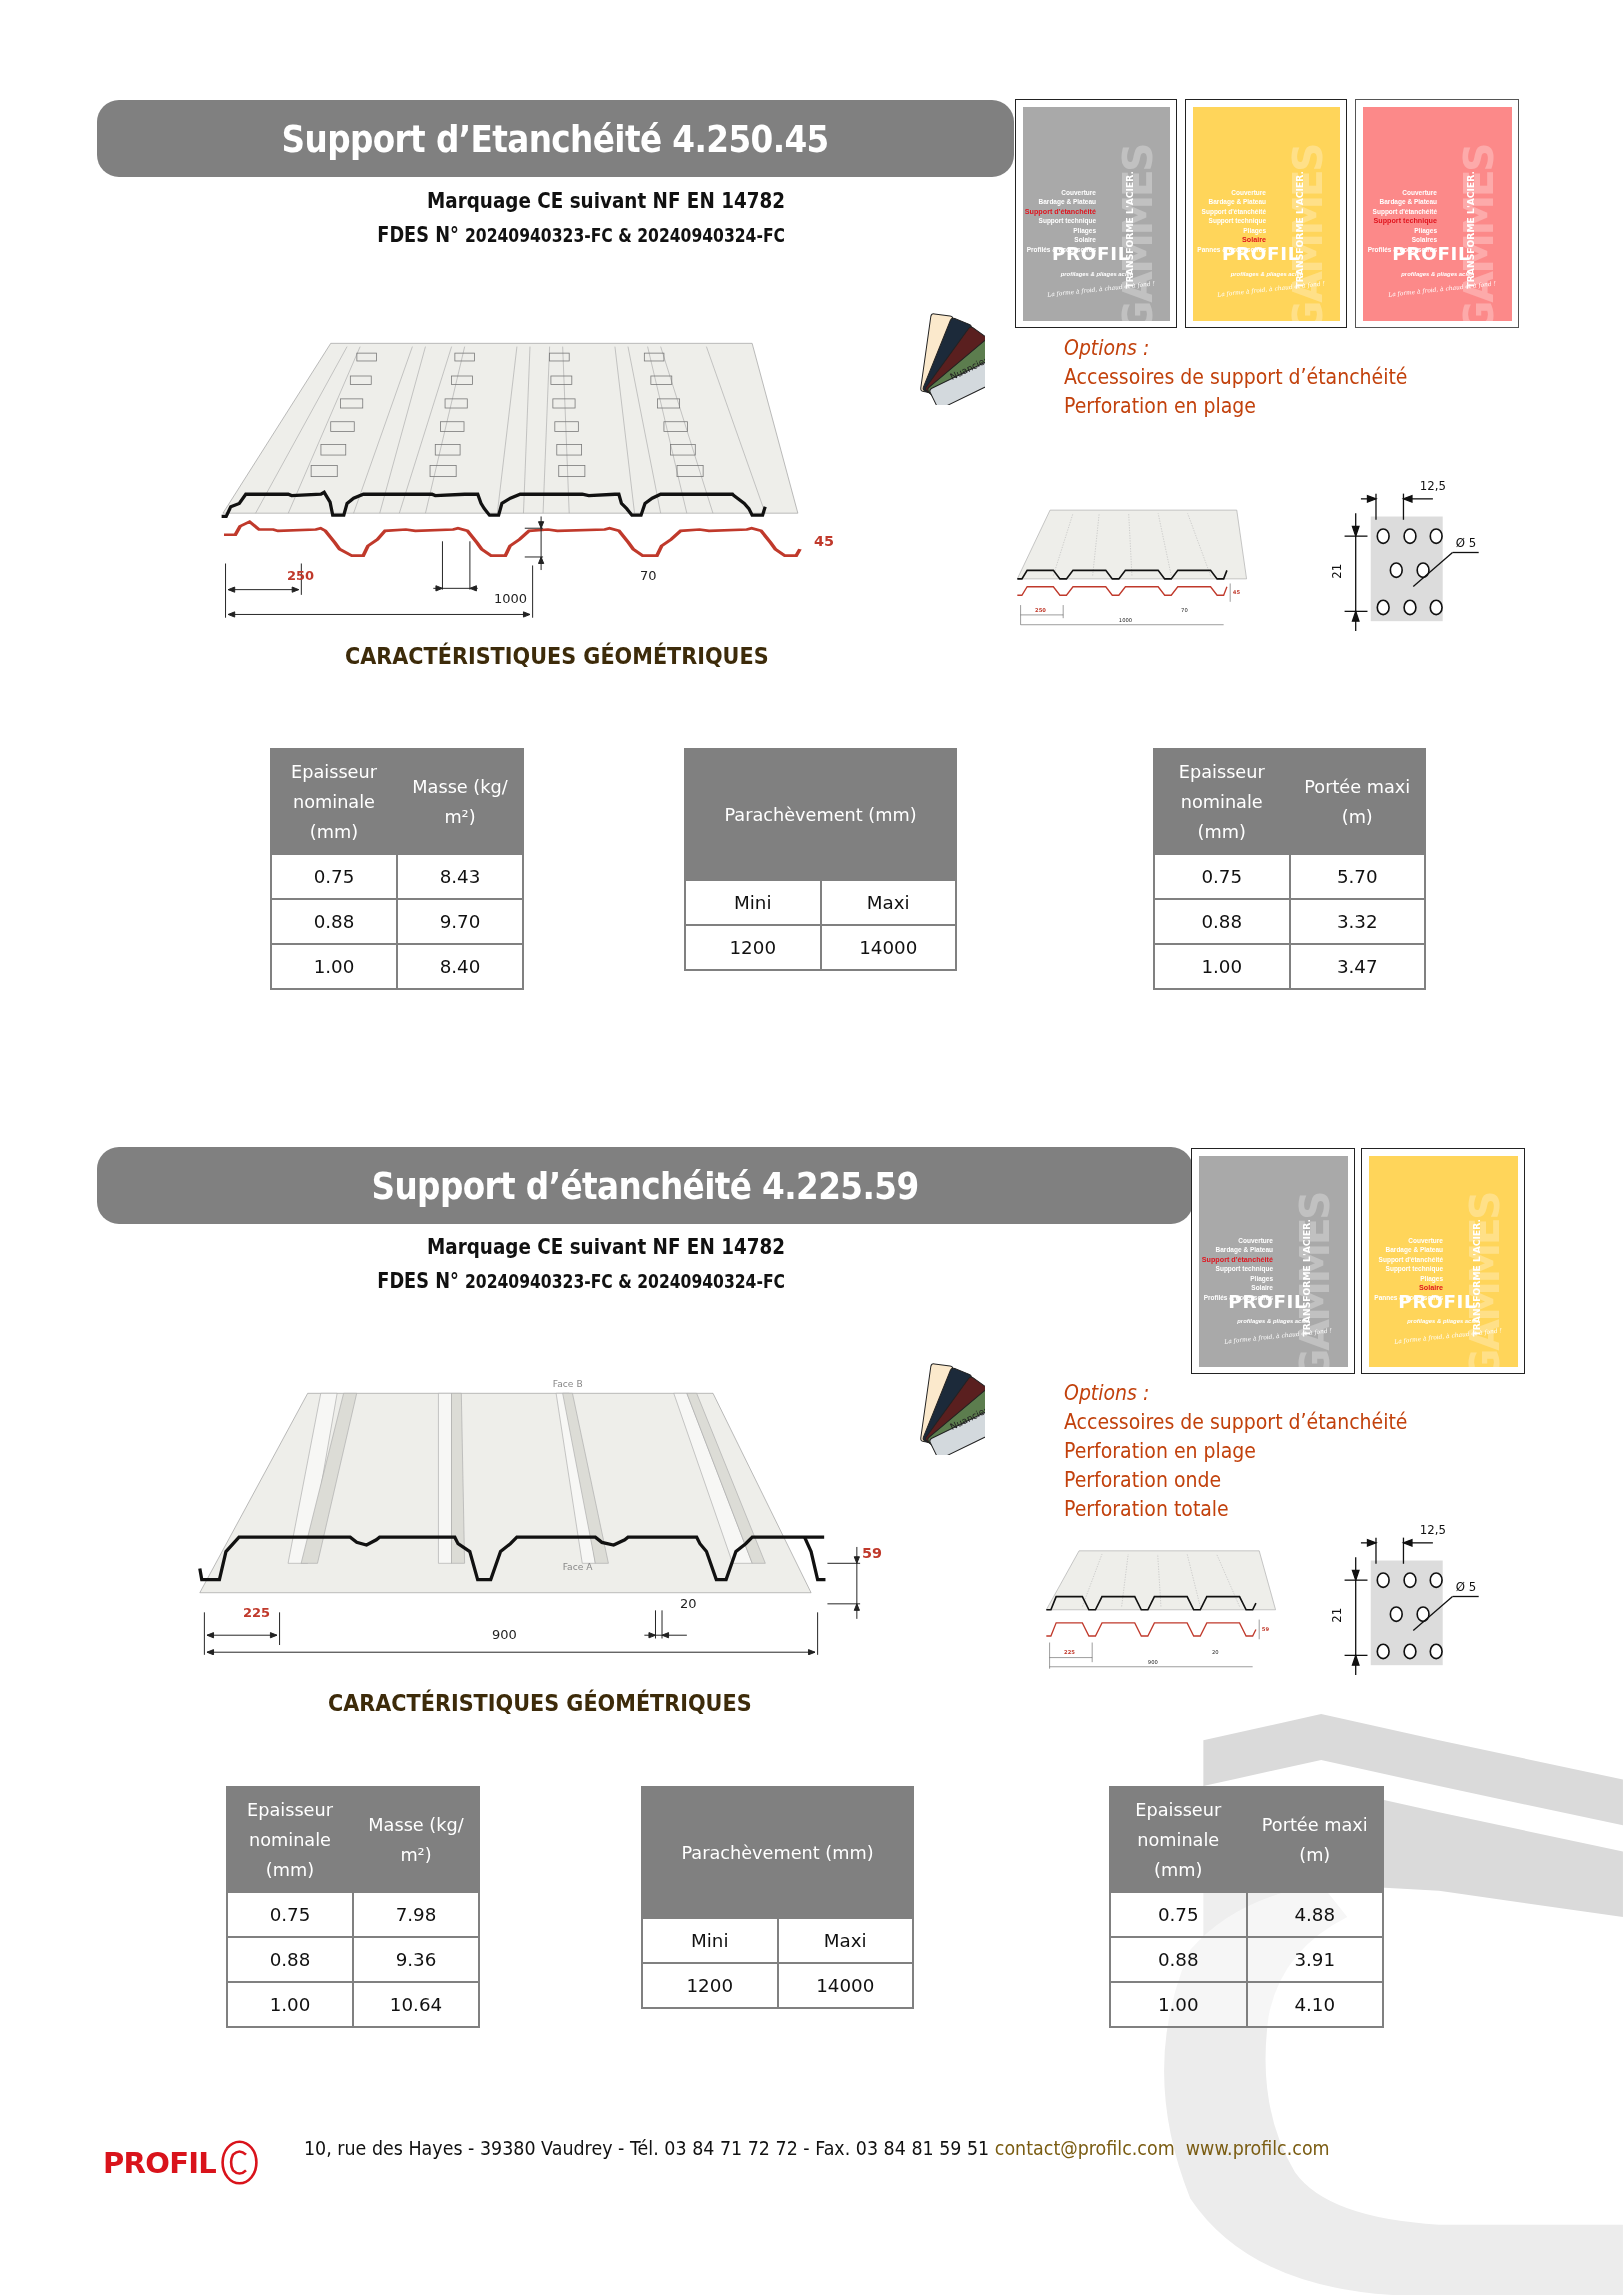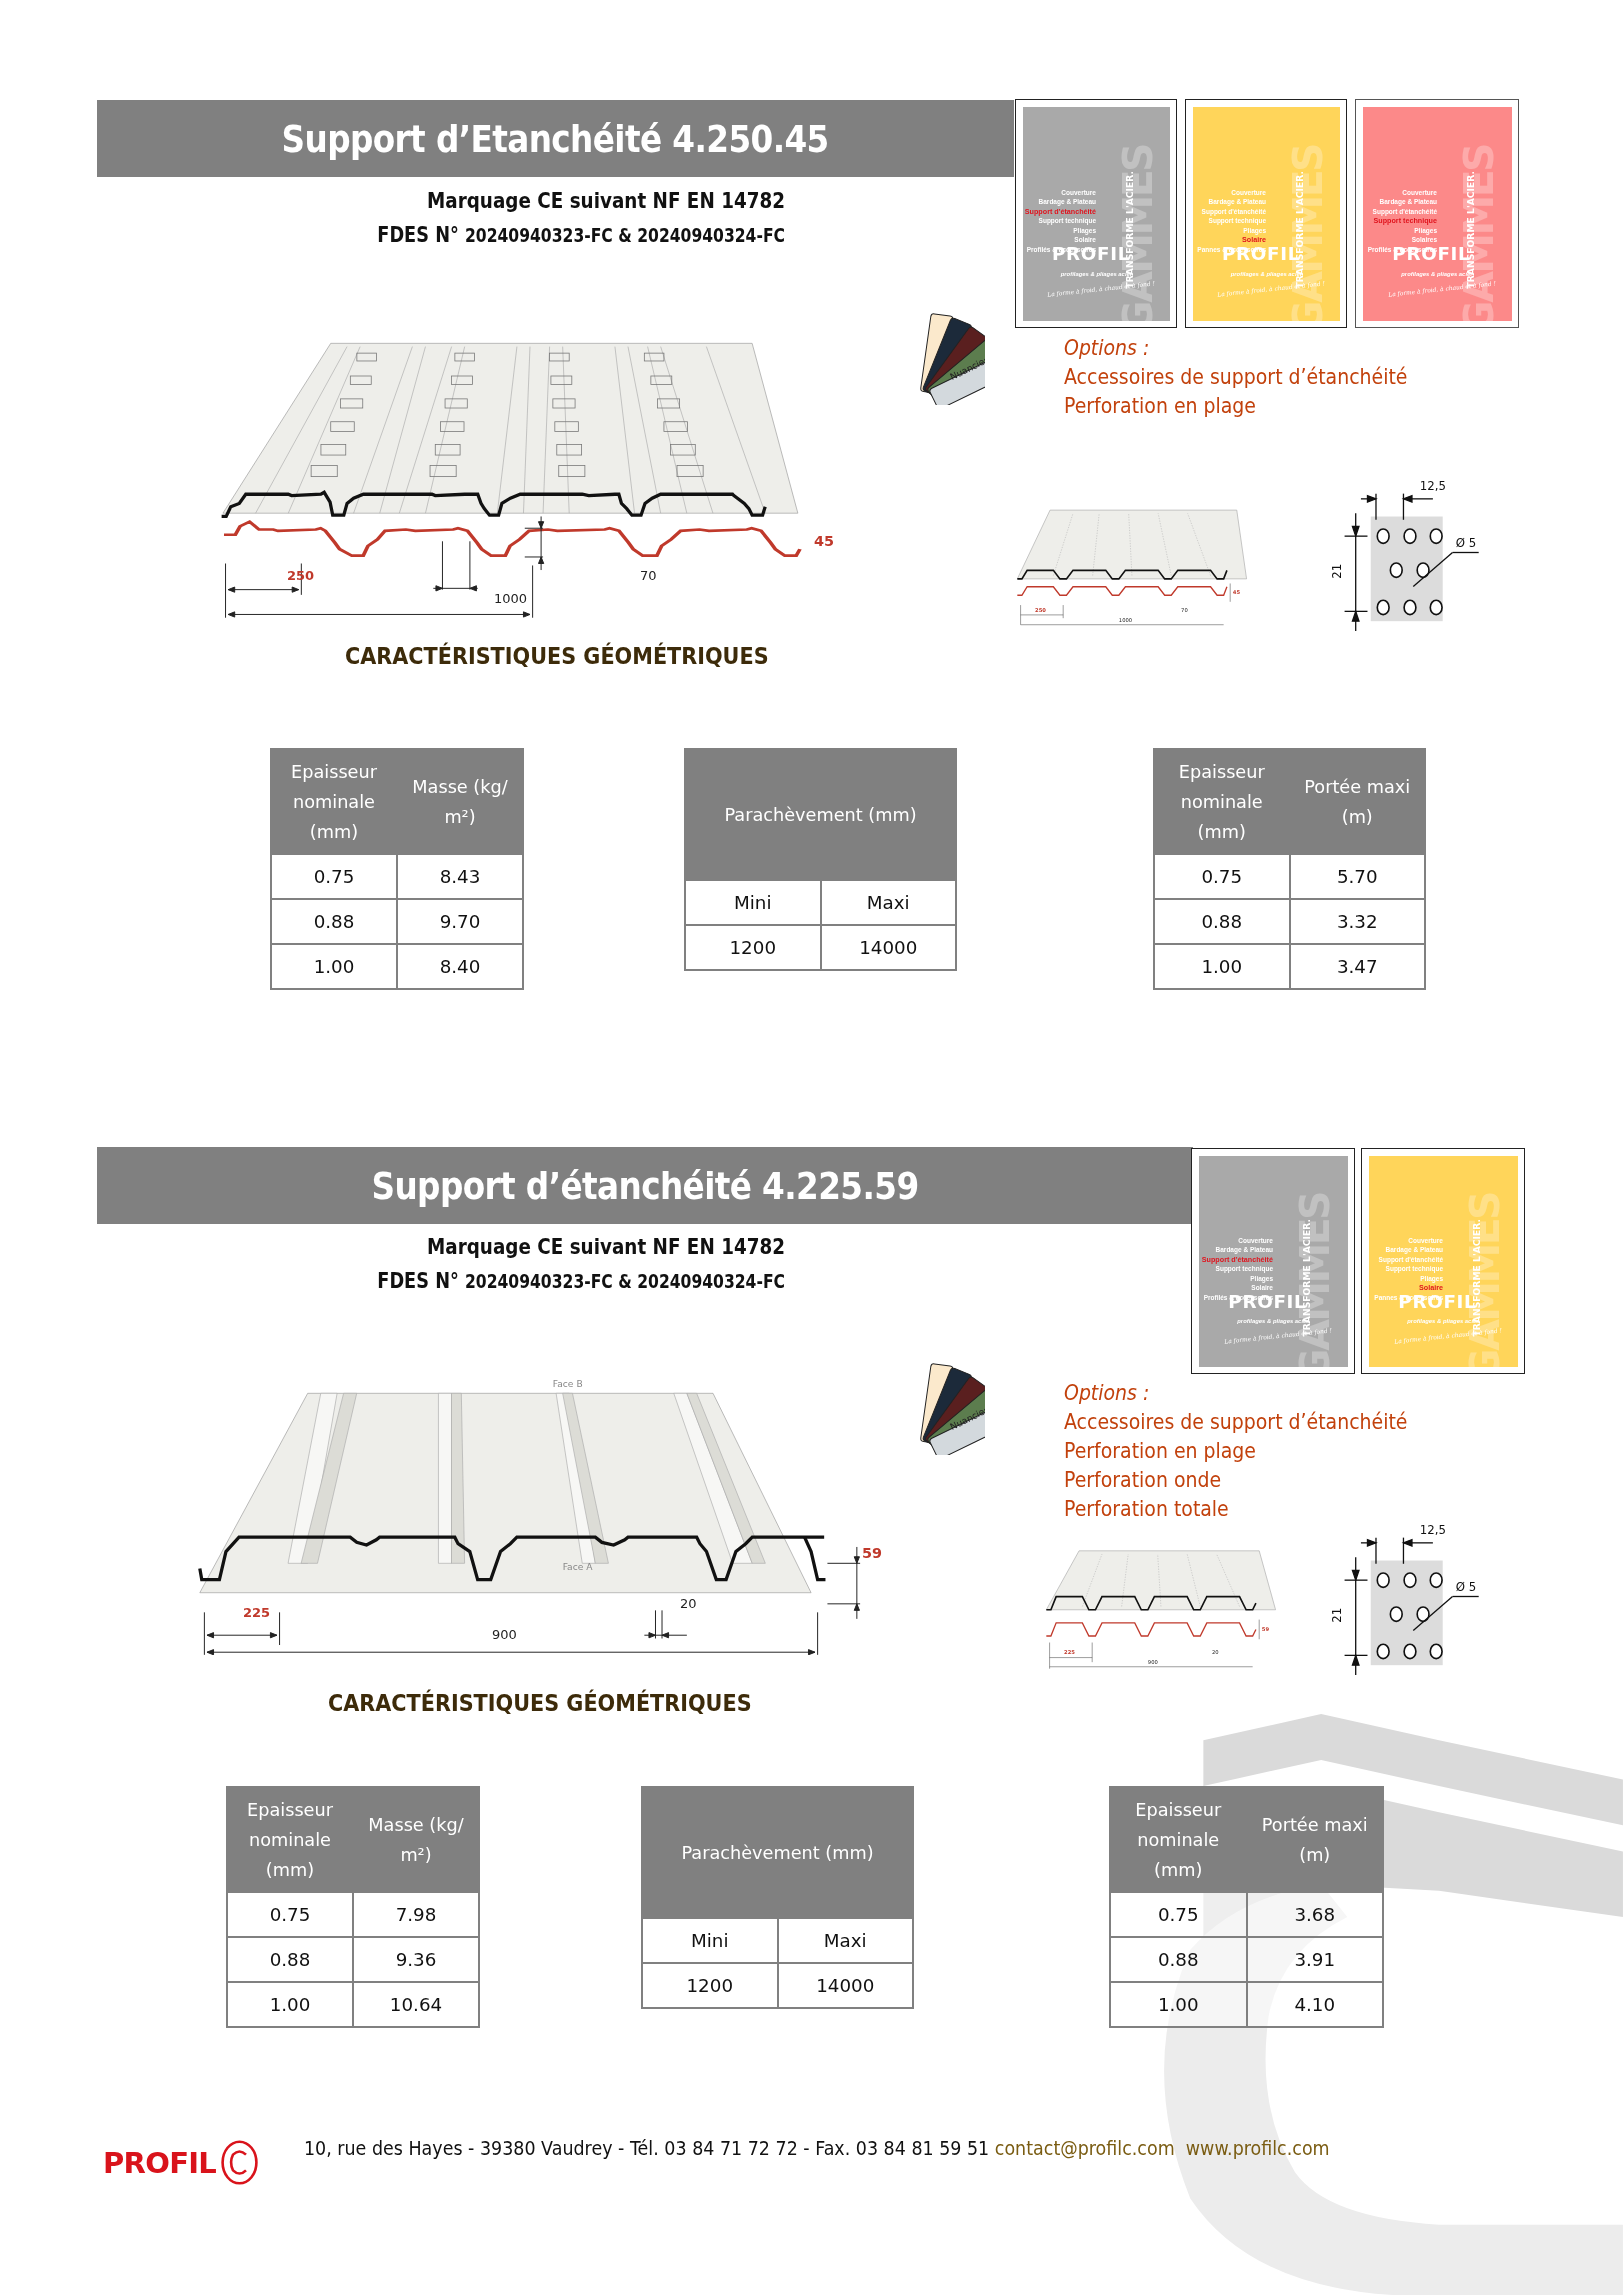--- a/index.html
+++ b/index.html
@@ -5,21 +5,21 @@
   * { box-sizing: border-box; margin: 0; padding: 0; }
   html, body { width: 1623px; height: 2295px; background: #ffffff; overflow: hidden; }
   body { position: relative; font-family: "Liberation Sans", "DejaVu Sans", sans-serif; color: #111; }
 
   .abs { position: absolute; }
 
   
   .watermark { position: absolute; left: 1164px; top: 1701px; width: 459px; height: 595px; pointer-events: none; }
 
   
-  .banner { position: absolute; background: #808080; color: #fff; font-weight: bold; font-size: 38px; display: flex; align-items: center; justify-content: center; font-family: "DejaVu Sans", sans-serif; letter-spacing: -0.7px; }
+  .banner { position: absolute; background: #808080; color: #fff; font-weight: bold; font-size: 38px; display: flex; align-items: center; justify-content: center; font-family: "DejaVu Sans", sans-serif; letter-spacing: -0.7px; border-radius: 22px; }
   .banner span { transform: scaleX(0.86); display: inline-block; }
 
   .cert { position: absolute; font-weight: bold; text-align: right; color: #111; font-family: "DejaVu Sans", sans-serif; }
   .cert .l1 { font-size: 21.6px; transform: scaleX(0.85); transform-origin: right; display: block; }
   .cert .l2 { font-size: 21.6px; margin-top: 9.2px; transform: scaleX(0.82); transform-origin: right; display: block; white-space: nowrap; }
   .cert .l2 small { font-size: 19px; }
 
   
   .cat { position: absolute; border: 1.3px solid #222; background: #fff; padding: 6.5px; }
   .cat .inner { width: 100%; height: 100%; position: relative; overflow: hidden; }
@@ -556,21 +556,21 @@
 <table class="spec" style="left:1109px; top:1786px; width:275px;">
   <thead>
       <tr>
     <th style="width:50%;">Epaisseur nominale (mm)</th>
     <th>Portée maxi (m)</th>
   </tr>
     </thead>
   <tbody>
     <tr>
         <td>0.75</td>
-        <td>3.68</td>
+        <td>4.88</td>
       </tr>
     <tr>
         <td>0.88</td>
         <td>3.91</td>
       </tr>
     <tr>
         <td>1.00</td>
         <td>4.10</td>
       </tr>
   </tbody>

